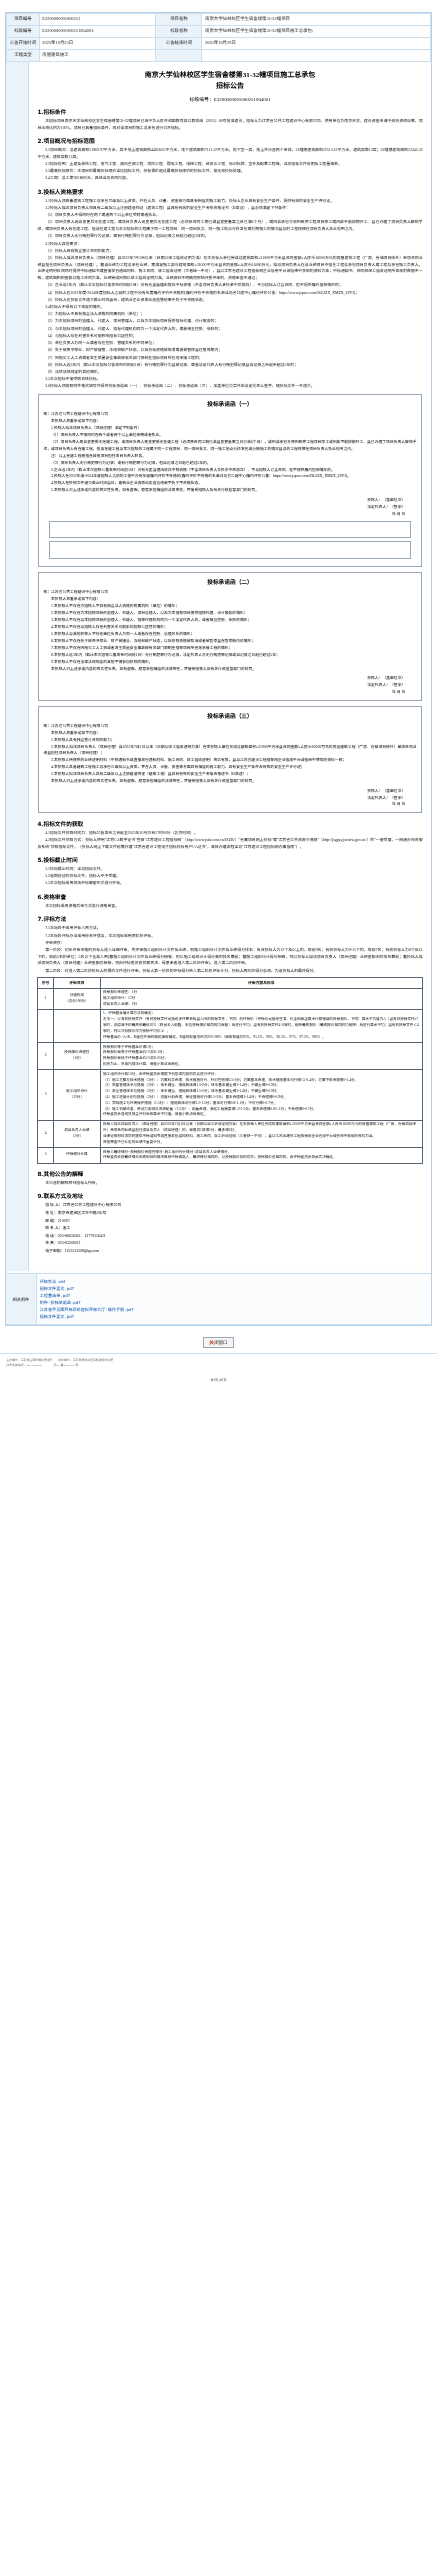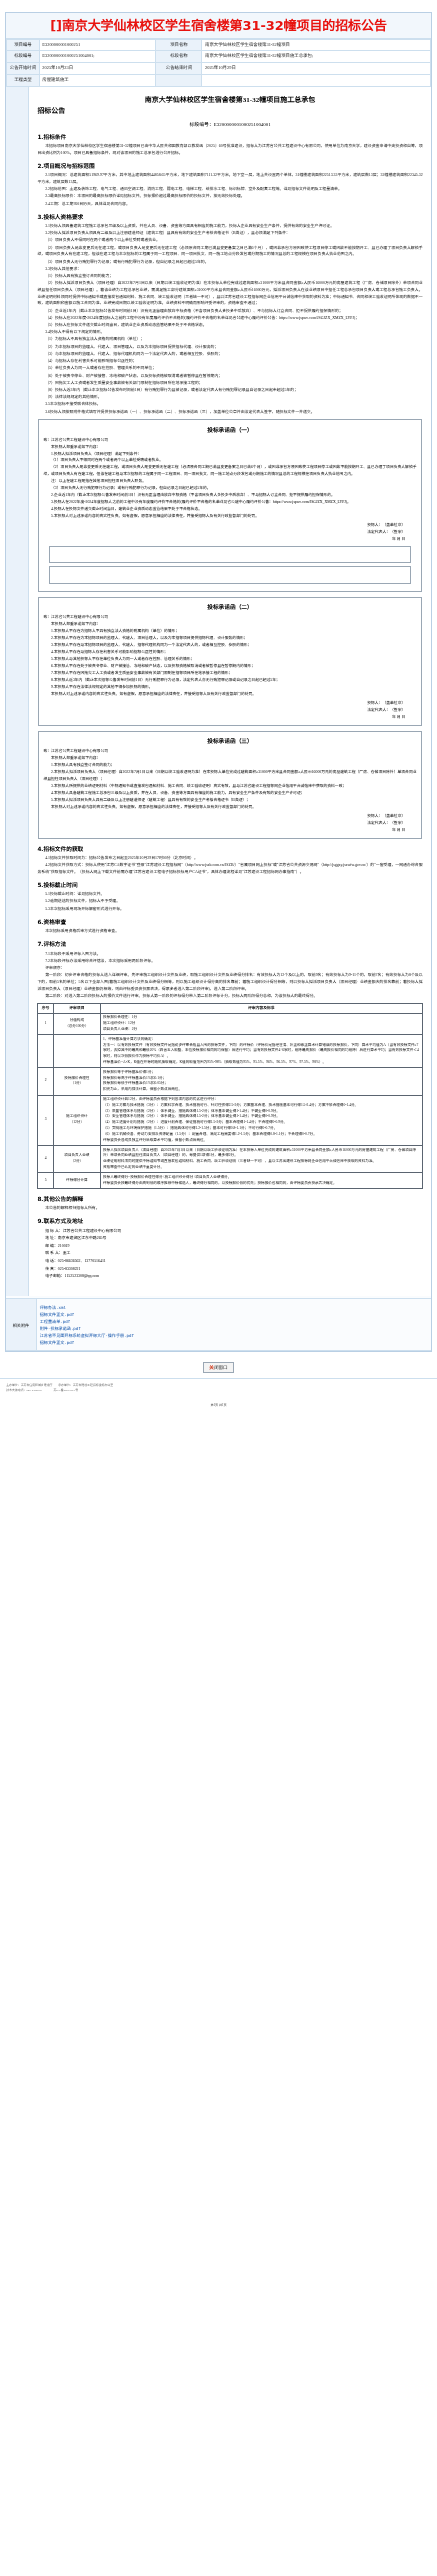--- a/index.html
+++ b/index.html
@@ -69,20 +69,21 @@
   .doc { padding: 4.1px 8.2px 2.1px 8.2px; background: #fff; }
   .doc-title {
     text-align: center;
     font-weight: bold;
     font-size: 7px;
     line-height: 1.5;
     margin: 4.1px 0 0 0;
     color: #000;
   }
   .doc-subtitle {
+    text-align: center;
     font-weight: bold;
     font-size: 7px;
     line-height: 1.6;
     margin: 1px 0 2.1px 0;
     color: #000;
   }
   .doc-code {
     text-align: center;
     font-size: 4.9px;
     margin: 1px 0 5.2px 0;
@@ -232,23 +233,20 @@
   .topstrip { height: 5.2px; background: #fff; }
 </style>
 </head>
 <body>
 
 <div class="page-wrap">
   <div class="topstrip"></div>
 
   <div class="outer">
 
-    <div class="title-banner">
-      <h1>[]南京大学仙林校区学生宿舍楼第31-32幢项目的招标公告</h1>
-    </div>
 
     <table class="meta">
       <tbody>
         <tr>
           <td class="lbl">项目编号</td>
           <td class="val">E3200000001000251</td>
           <td class="lbl2">项目名称</td>
           <td class="val">南京大学仙林校区学生宿舍楼第31-32幢项目</td>
         </tr>
         <tr>

